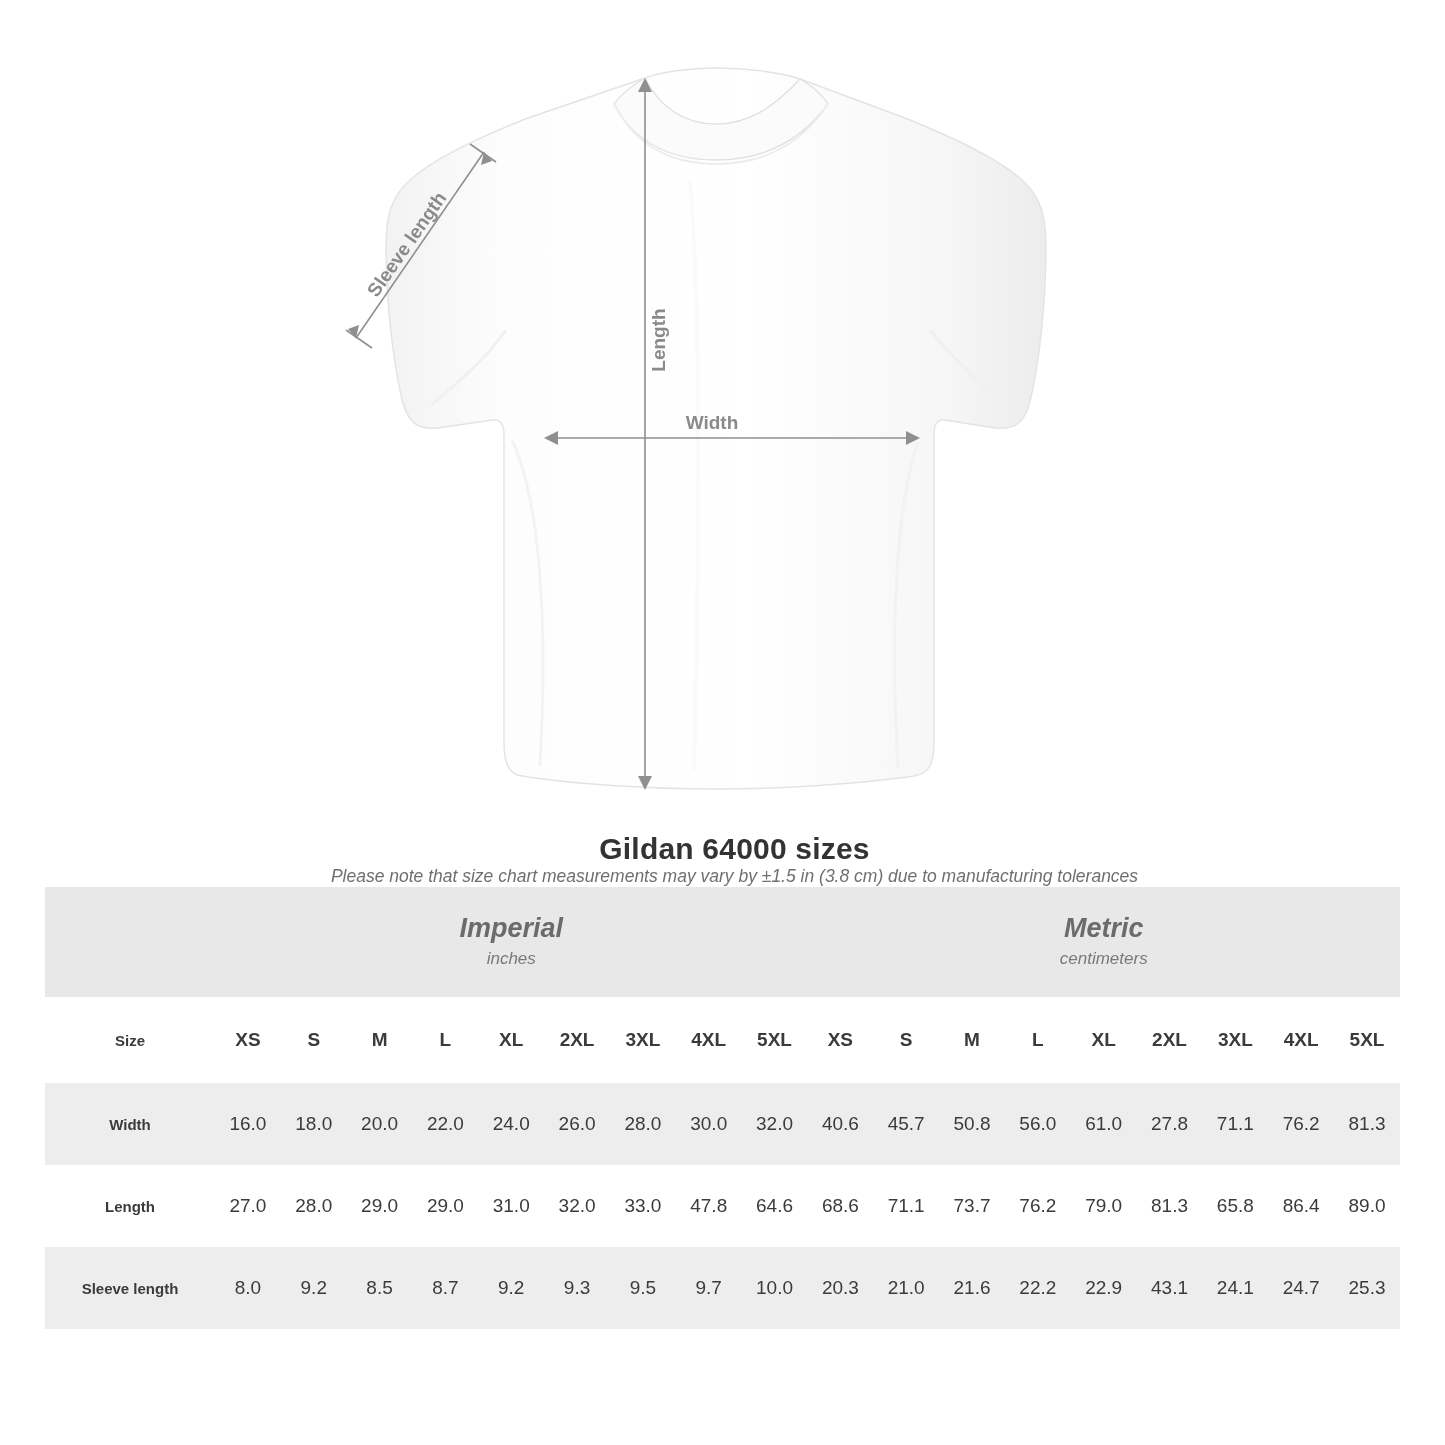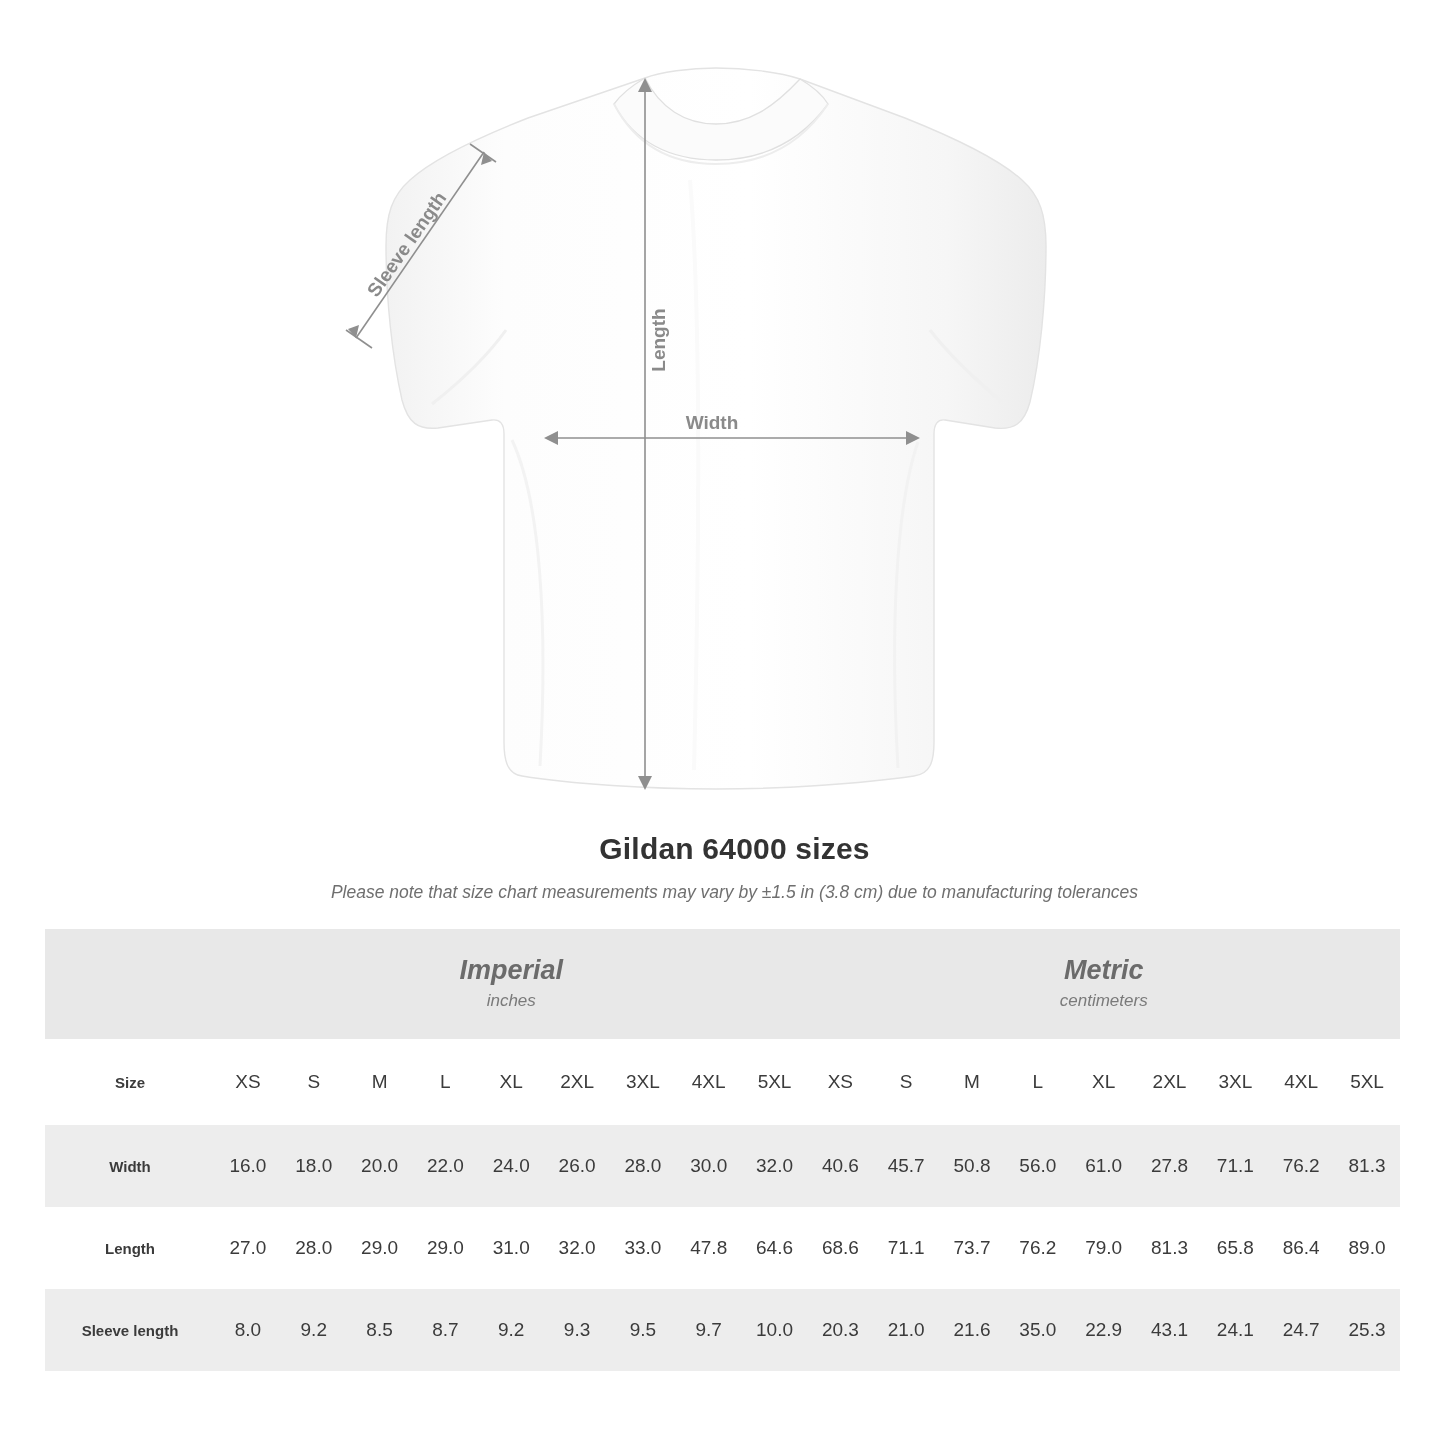--- a/index.html
+++ b/index.html
@@ -39,29 +39,28 @@
     margin-top: 12px;
     padding-left: 24px;
   }
   .chart-title {
     font-size: 30px;
     font-weight: bold;
     color: #333333;
     letter-spacing: 0.2px;
   }
   .chart-note {
-    margin-top: 16px;
+    margin-top: 0;
     font-size: 17.5px;
     font-style: italic;
     color: #6f6f6f;
   }
 
   
   .table-wrap {
-    margin-top: 26px;
     padding: 0 45px;
   }
   table.size-table {
     border-collapse: collapse;
     width: 100%;
     table-layout: fixed;
   }
   table.size-table td,
   table.size-table th {
     text-align: center;
@@ -84,21 +83,21 @@
   }
   .unit-sub {
     font-size: 17px;
     font-style: italic;
     color: #7a7a7a;
     line-height: 1.6;
   }
   .head-row td {
     background: #ffffff;
     height: 84px;
-    font-weight: normal;
+    font-weight: bold;
     font-size: 20px;
     color: #3b3b3b;
   }
   .head-row td.rowlabel,
   .data-row td.rowlabel {
     font-weight: bold;
     font-size: 15px;
   }
   .data-row td {
     height: 80px;
@@ -287,21 +286,21 @@
             <td>8.5</td>
             <td>8.7</td>
             <td>9.2</td>
             <td>9.3</td>
             <td>9.5</td>
             <td>9.7</td>
             <td>10.0</td>
             <td>20.3</td>
             <td>21.0</td>
             <td>21.6</td>
-            <td>35.0</td>
+            <td>22.2</td>
             <td>22.9</td>
             <td>43.1</td>
             <td>24.1</td>
             <td>24.7</td>
             <td>25.3</td>
           </tr>
         </tbody>
     </table>
   </div>
 

